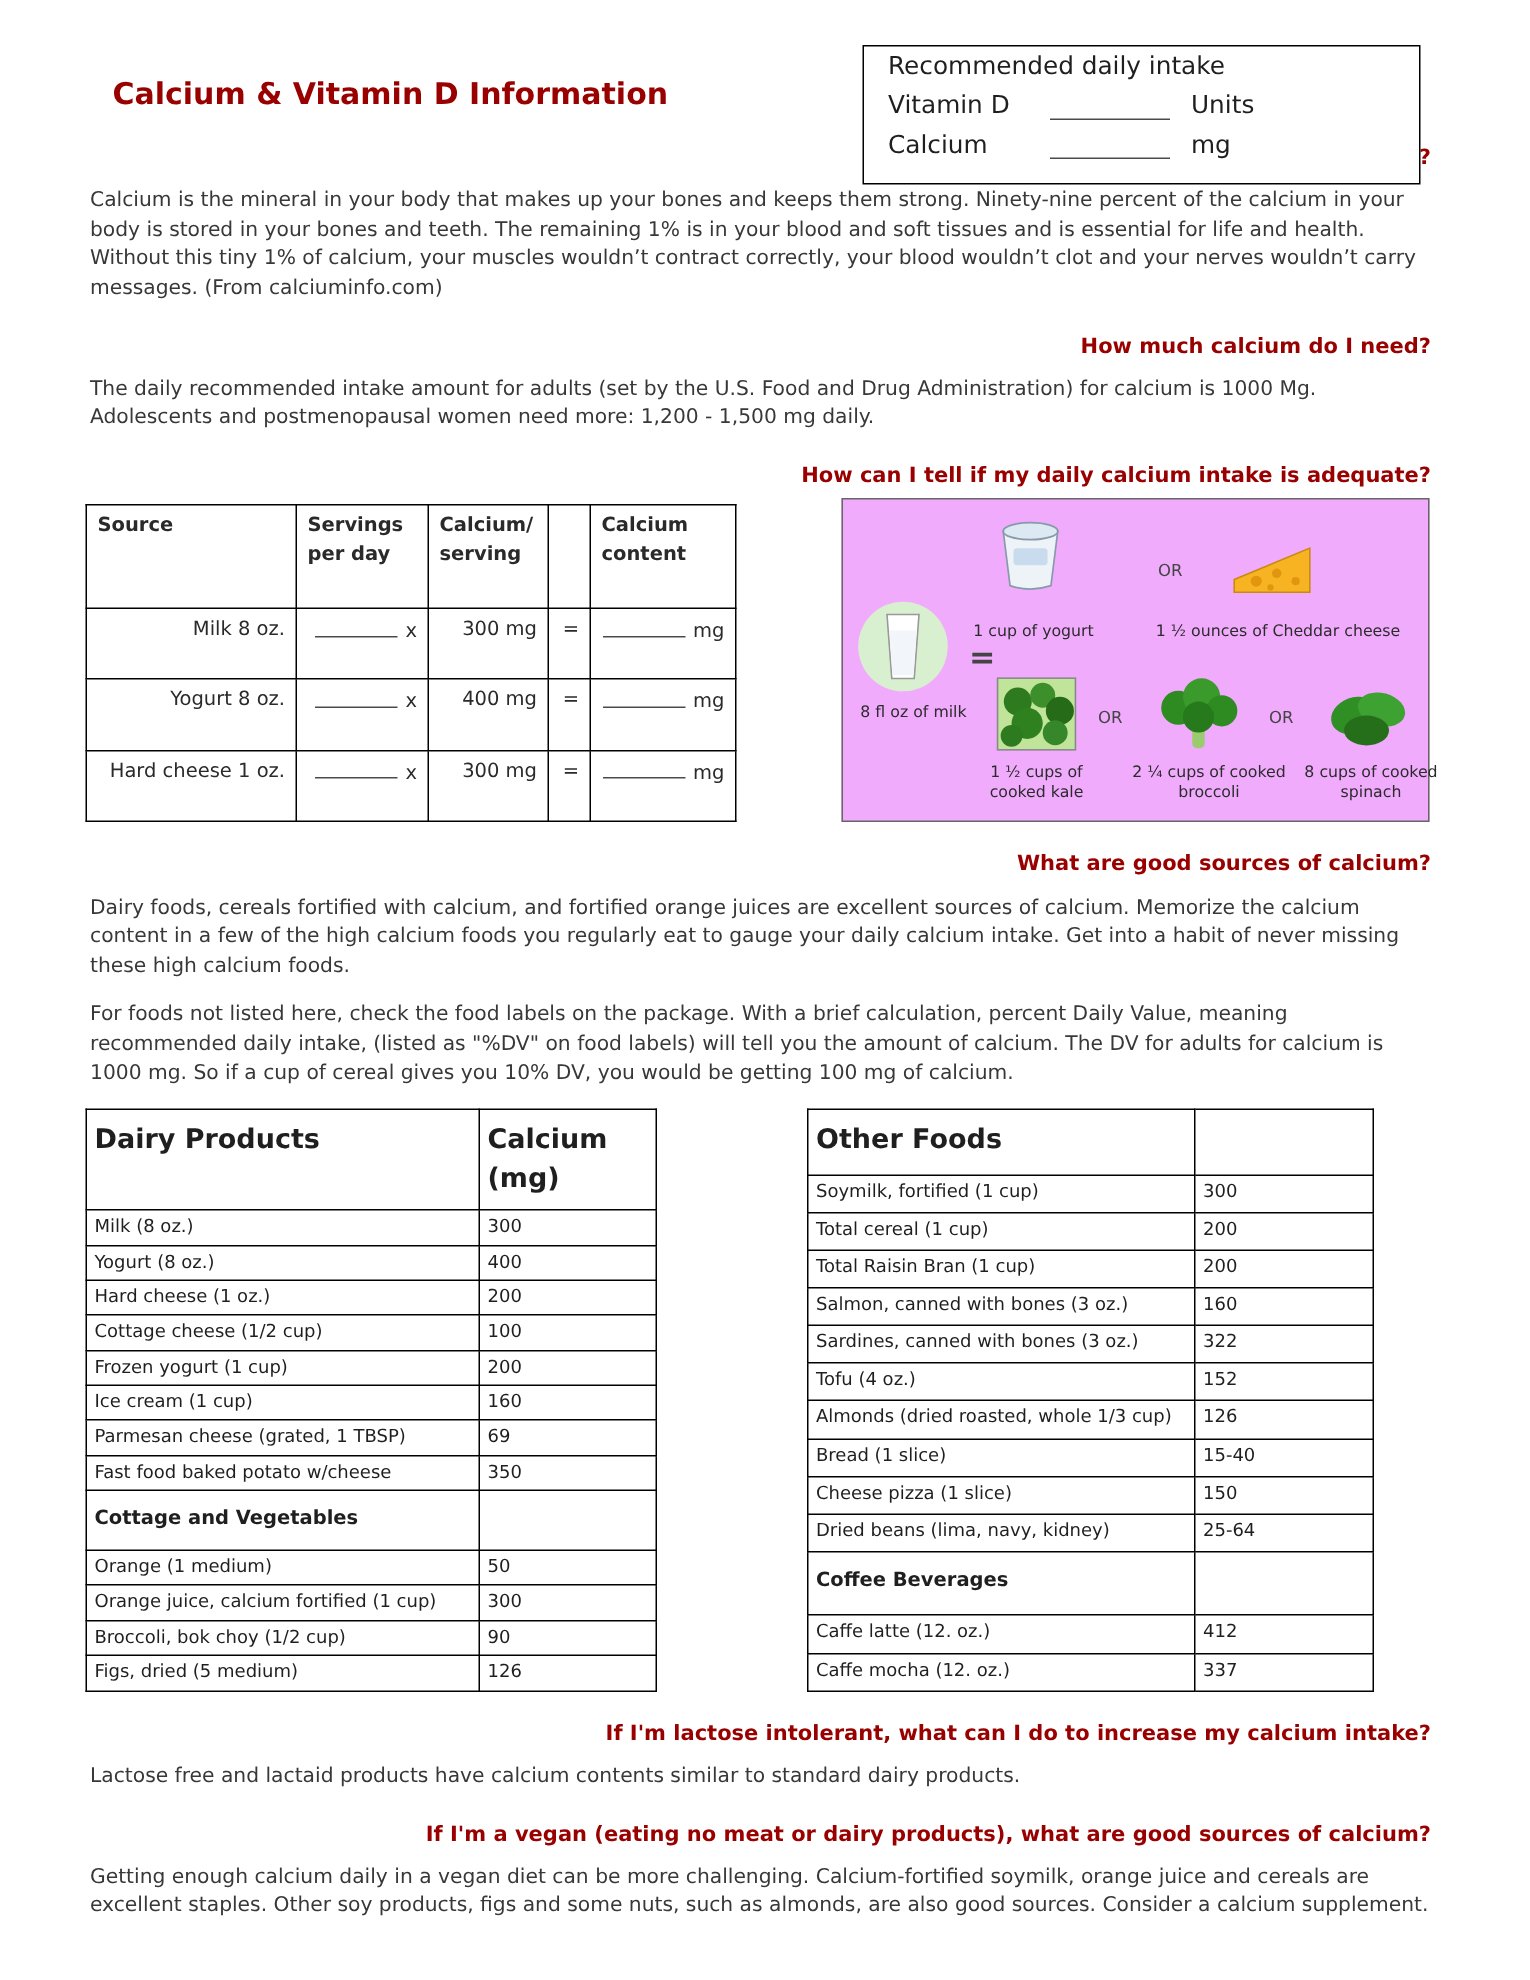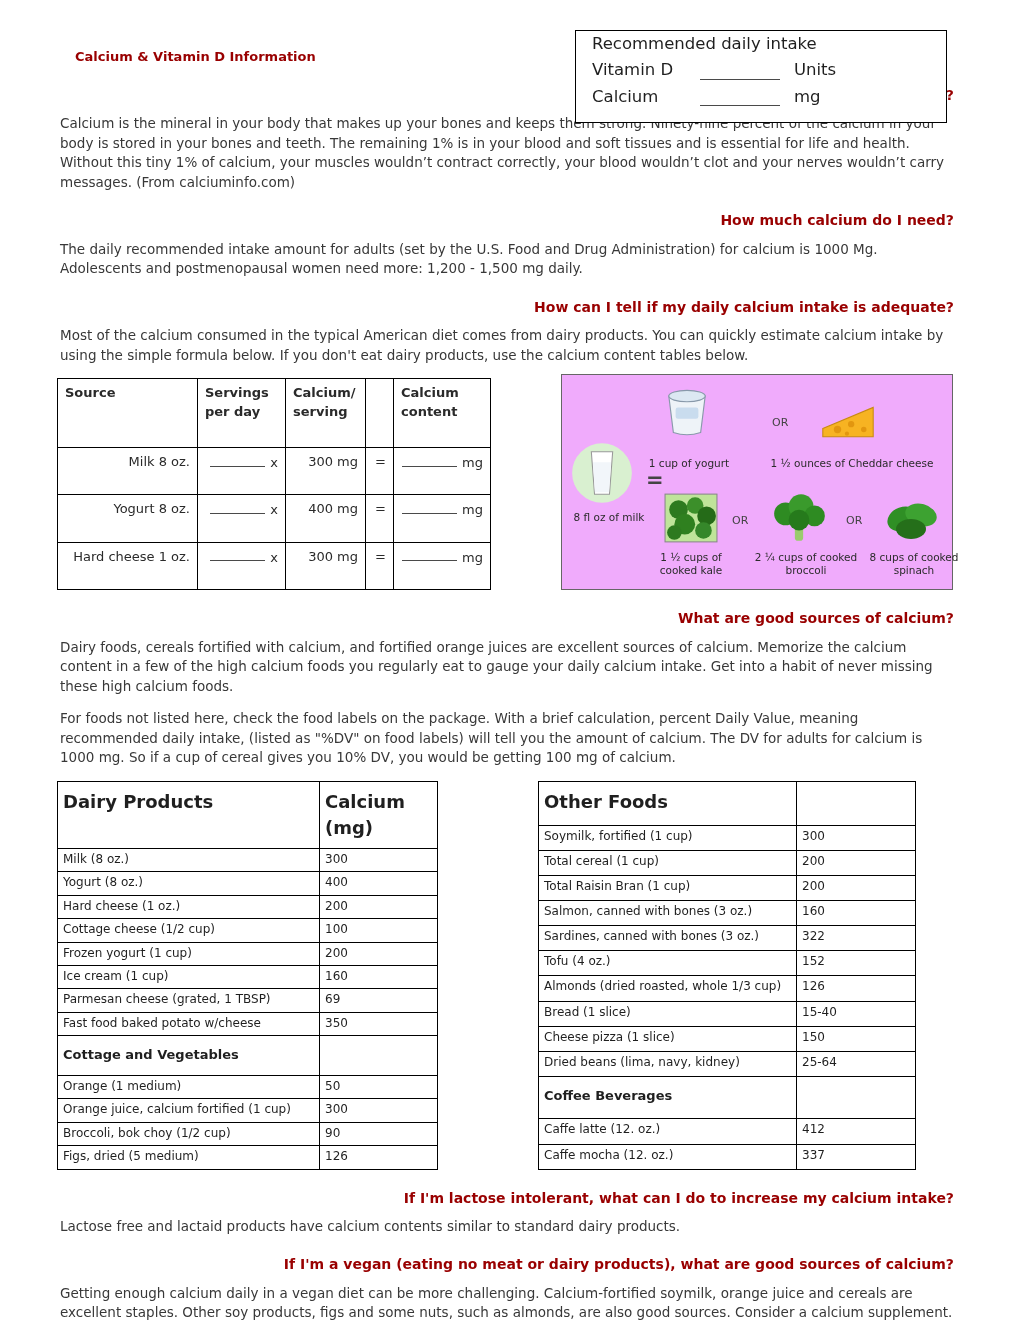--- a/index.html
+++ b/index.html
@@ -16,21 +16,21 @@
   .intake-box {
     position:absolute; top:30px; right:73px; width:372px;
     border:1px solid #000; padding:0 16px 12px; color:#1f1f1f;
     font-size:16.5px; line-height:1.6; background:#fff;
   }
   .intake-row { display:flex; align-items:flex-end; }
   .intake-label { width:108px; }
   .blank { display:inline-block; border-bottom:1px solid #4a4a4a; height:1.05em; }
   .intake-blank { width:80px; margin:0 14px 4px 0; }
 
-  h1.doc-title { color:var(--heading); font-size:13px; font-weight:bold; margin:48px 0 8px 15px; }
+  h1.doc-title { color:var(--heading); font-size:20px; font-weight:bold; margin:48px 0 8px 15px; }
   h2.sec { color:var(--heading); font-size:14px; font-weight:bold; margin:18px 0 9px 1px;text-align:right; }
   p.body { margin:0 0 13px 0; }
 
   
   .formula-area { display:flex; margin:6px 0 10px -3px; }
   table.worksheet { border-collapse:collapse; font-size:13px; color:#2a2a2a; }
   table.worksheet th, table.worksheet td { border:1px solid #000; padding:5px 7px; text-align:left; vertical-align:top; }
   table.worksheet th { height:58px; }
   table.worksheet td { height:40px;text-align:right; }
   .ws-blank { width:55px; margin-right:5px; }
@@ -73,21 +73,20 @@
 
   <h1 class="doc-title">Calcium &amp; Vitamin D Information</h1>
 
   <h2 class="sec">What is calcium and why do I need it?</h2>
   <p class="body">Calcium is the mineral in your body that makes up your bones and keeps them strong. Ninety-nine percent of the calcium in your body is stored in your bones and teeth. The remaining 1% is in your blood and soft tissues and is essential for life and health. Without this tiny 1% of calcium, your muscles wouldn’t contract correctly, your blood wouldn’t clot and your nerves wouldn’t carry messages. (From calciuminfo.com)</p>
 
   <h2 class="sec">How much calcium do I need?</h2>
   <p class="body">The daily recommended intake amount for adults (set by the U.S. Food and Drug Administration) for calcium is 1000 Mg. Adolescents and postmenopausal women need more: 1,200 - 1,500 mg daily.</p>
 
   <h2 class="sec">How can I tell if my daily calcium intake is adequate?</h2>
-  <p class="body">Most of the calcium consumed in the typical American diet comes from dairy products. You can quickly estimate calcium intake by using the simple formula below. If you don't eat dairy products, use the calcium content tables below.</p>
 
   <div class="formula-area">
 
     <table class="worksheet">
       <colgroup>
         <col style="width:140px">
           <col style="width:88px">
           <col style="width:80px">
           <col style="width:28px">
           <col style="width:97px">

